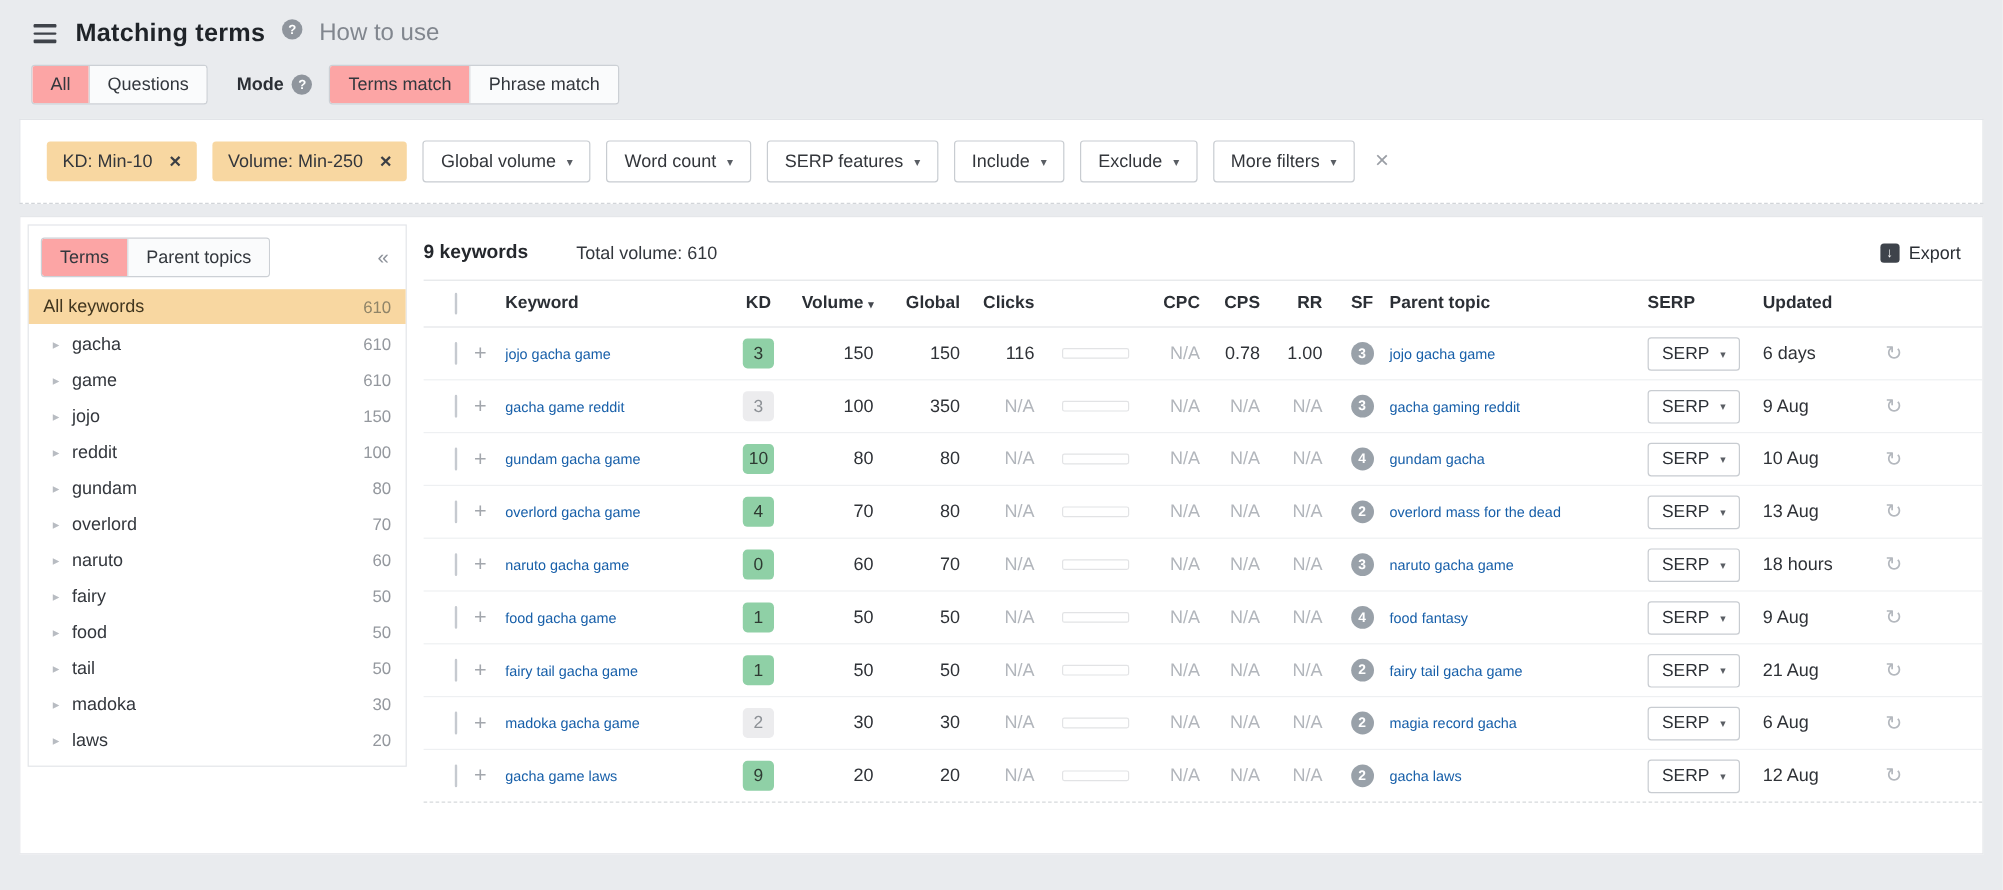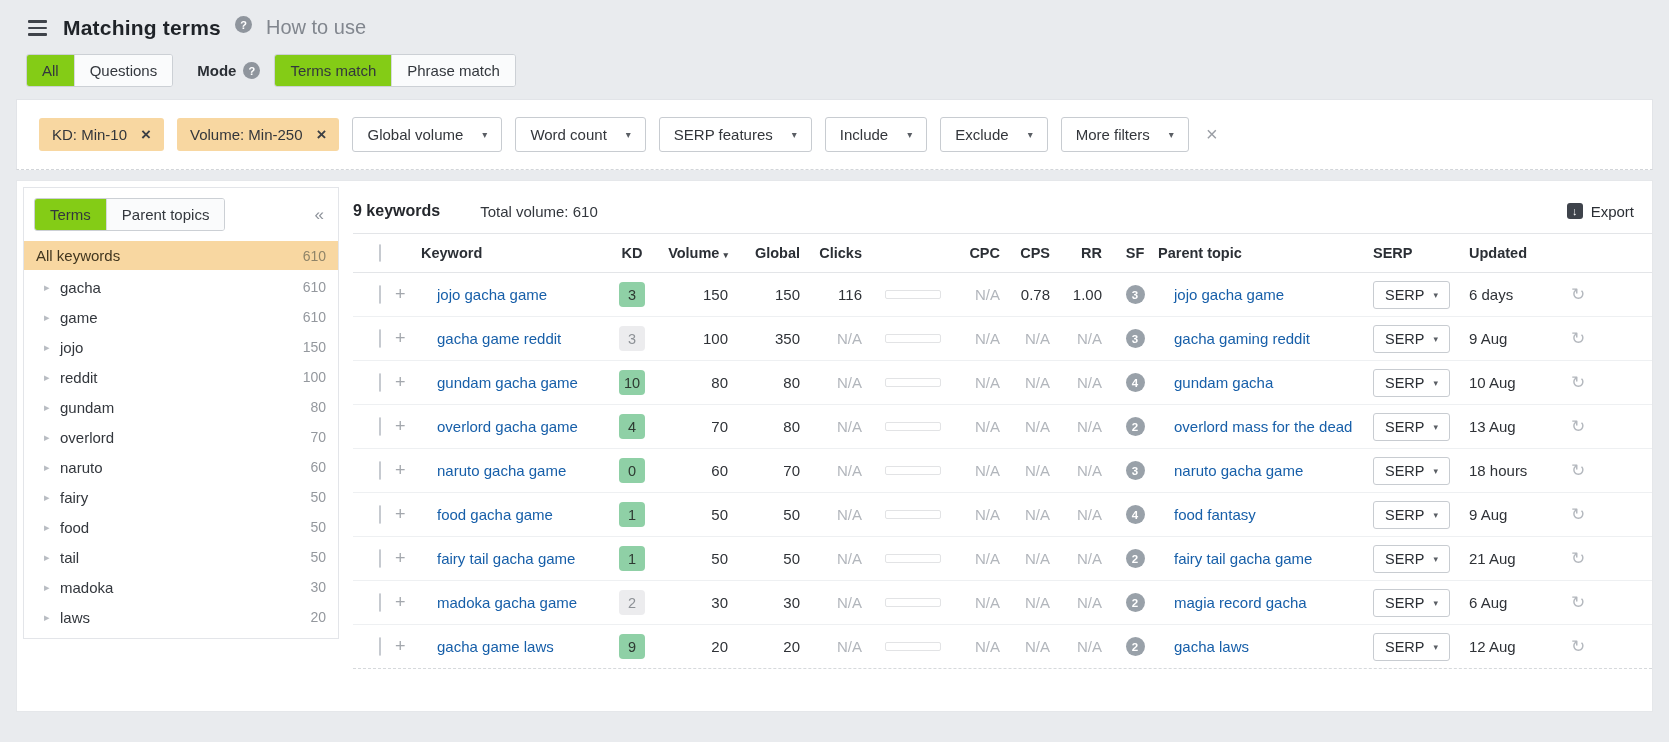--- a/index.html
+++ b/index.html
@@ -18,30 +18,30 @@
   .burger span { display:block; width:19px; height:2.5px; background:#3f434a; border-radius:1px; }
   .page-title { font-size:21px; font-weight:bold; color:#1f2328; letter-spacing:.2px; }
   .help-circ { width:17px; height:17px; border-radius:50%; background:#8f959d; color:#fff;
     display:inline-flex; align-items:center; justify-content:center; font-size:11px; font-weight:bold; }
   .howto { color:#81868e; font-size:20px; }
   
   .tabs-row { display:flex; align-items:center; margin-top:14px; gap:14px; }
   .tgroup { display:flex; border:1px solid #ccd0d5; border-radius:3px; overflow:hidden; background:#fff; }
   .tgroup .tab { padding:7px 15px; font-size:15px; color:#33373d; background:#fafbfc; cursor:pointer; border-left:1px solid #d6d9dd; }
   .tgroup .tab:first-child { border-left:none; }
-  .tgroup .tab.active { background:#84cc16; }
+  .tgroup .tab.active { background:#fca5a5; }
   .mode-wrap { display:flex; align-items:center; gap:7px; margin-left:10px; }
   .mode-lbl { font-weight:bold; color:#2b2f35; }
   
   .filterbar { margin:12px 16px 0 16px; background:#fff; border:1px solid #e2e4e8;
     border-bottom:1px dashed #d2d5d9; padding:17px 22px; display:flex; align-items:center; gap:13px; }
   .pill { display:inline-flex; align-items:center; gap:14px; background:#f8d7a1; border-radius:3px;
     padding:8px 13px; font-size:15px; color:#33363b; }
   .pill .x { font-size:17px; font-weight:bold; color:#3c3f44; cursor:pointer; line-height:1; }
-  .dd { display:inline-flex; align-items:center; gap:19px; background:#fff; border:1px solid #c8ccd1;
+  .dd { display:inline-flex; align-items:center; gap:9px; background:#fff; border:1px solid #c8ccd1;
     border-radius:3px; padding:8px 14px; font-size:15px; color:#33363b; cursor:pointer; }
   .dd .car { font-size:10px; color:#5a5e64; }
   .clear-x { font-size:20px; color:#9a9ea5; cursor:pointer; margin-left:4px; }
   
   .main { margin:10px 16px 0 16px; background:#fff; border:1px solid #e5e7ea;
     height: 532px; display:flex; overflow:hidden; }
   
   .side { width:316px; margin:6px 0 0 6px; border:1px solid #e3e5e9; background:#fff;
     align-self:flex-start; padding-bottom:6px; }
   .side-top { display:flex; align-items:center; justify-content:space-between; padding:10px 10px 10px 10px; }
@@ -67,21 +67,21 @@
   .grid { display:grid; grid-template-columns: 30px 26px 185px 52px 80px 72px 62px 82px 56px 50px 52px 46px 215px 96px 96px 1fr;
     align-items:center; padding-left:12px; }
   .thead { height:40px; border-top:1px solid #e3e5e8; border-bottom:1px solid #e3e5e8;
     font-weight:bold; font-size:14.5px; color:#2b2f35; }
   .r { text-align:right; padding-right:10px; }
   .c { text-align:center; }
   .trow { height:44px; border-bottom:1px solid #eef0f2; }
   .trow:last-child { border-bottom:1px dashed #d6d9dc; }
   .cb { width:15px; height:15px; border:1px solid #c6cad0; border-radius:2px; background:#fff; cursor:pointer; }
   .plus { color:#a3a7ad; font-size:18px; cursor:pointer; font-weight:normal; }
-  a.kwlink, a.ptlink { color:#175fa9; text-decoration:none; font-size:15px; cursor:pointer;margin-left:16px; }
+  a.kwlink, a.ptlink { color:#175fa9; text-decoration:none; font-size:12px; cursor:pointer; }
   .kd { display:inline-flex; align-items:center; justify-content:center; min-width:26px; height:25px;
     padding:0 5px; border-radius:4px; background:#8fd0a6; color:#2e3a32; font-size:14.5px; }
   .kd.gray { background:#ececee; color:#8d9196; }
   .num { font-size:15px; color:#2f3237; }
   .na { color:#b2b6bc; }
   .cbar { width:56px; height:9px; border:1px solid #e2e3e5; border-radius:2px; margin:0 auto; }
   .sf { width:19px; height:19px; border-radius:50%; background:#99a1a9; color:#fff; font-size:11.5px;
     font-weight:bold; display:inline-flex; align-items:center; justify-content:center; margin:0 auto; }
   .serp-btn { display:inline-flex; align-items:center; gap:9px; border:1px solid #c8ccd1; border-radius:3px;
     background:#fff; padding:5px 11px; font-size:14.5px; color:#2b2f35; cursor:pointer; }

